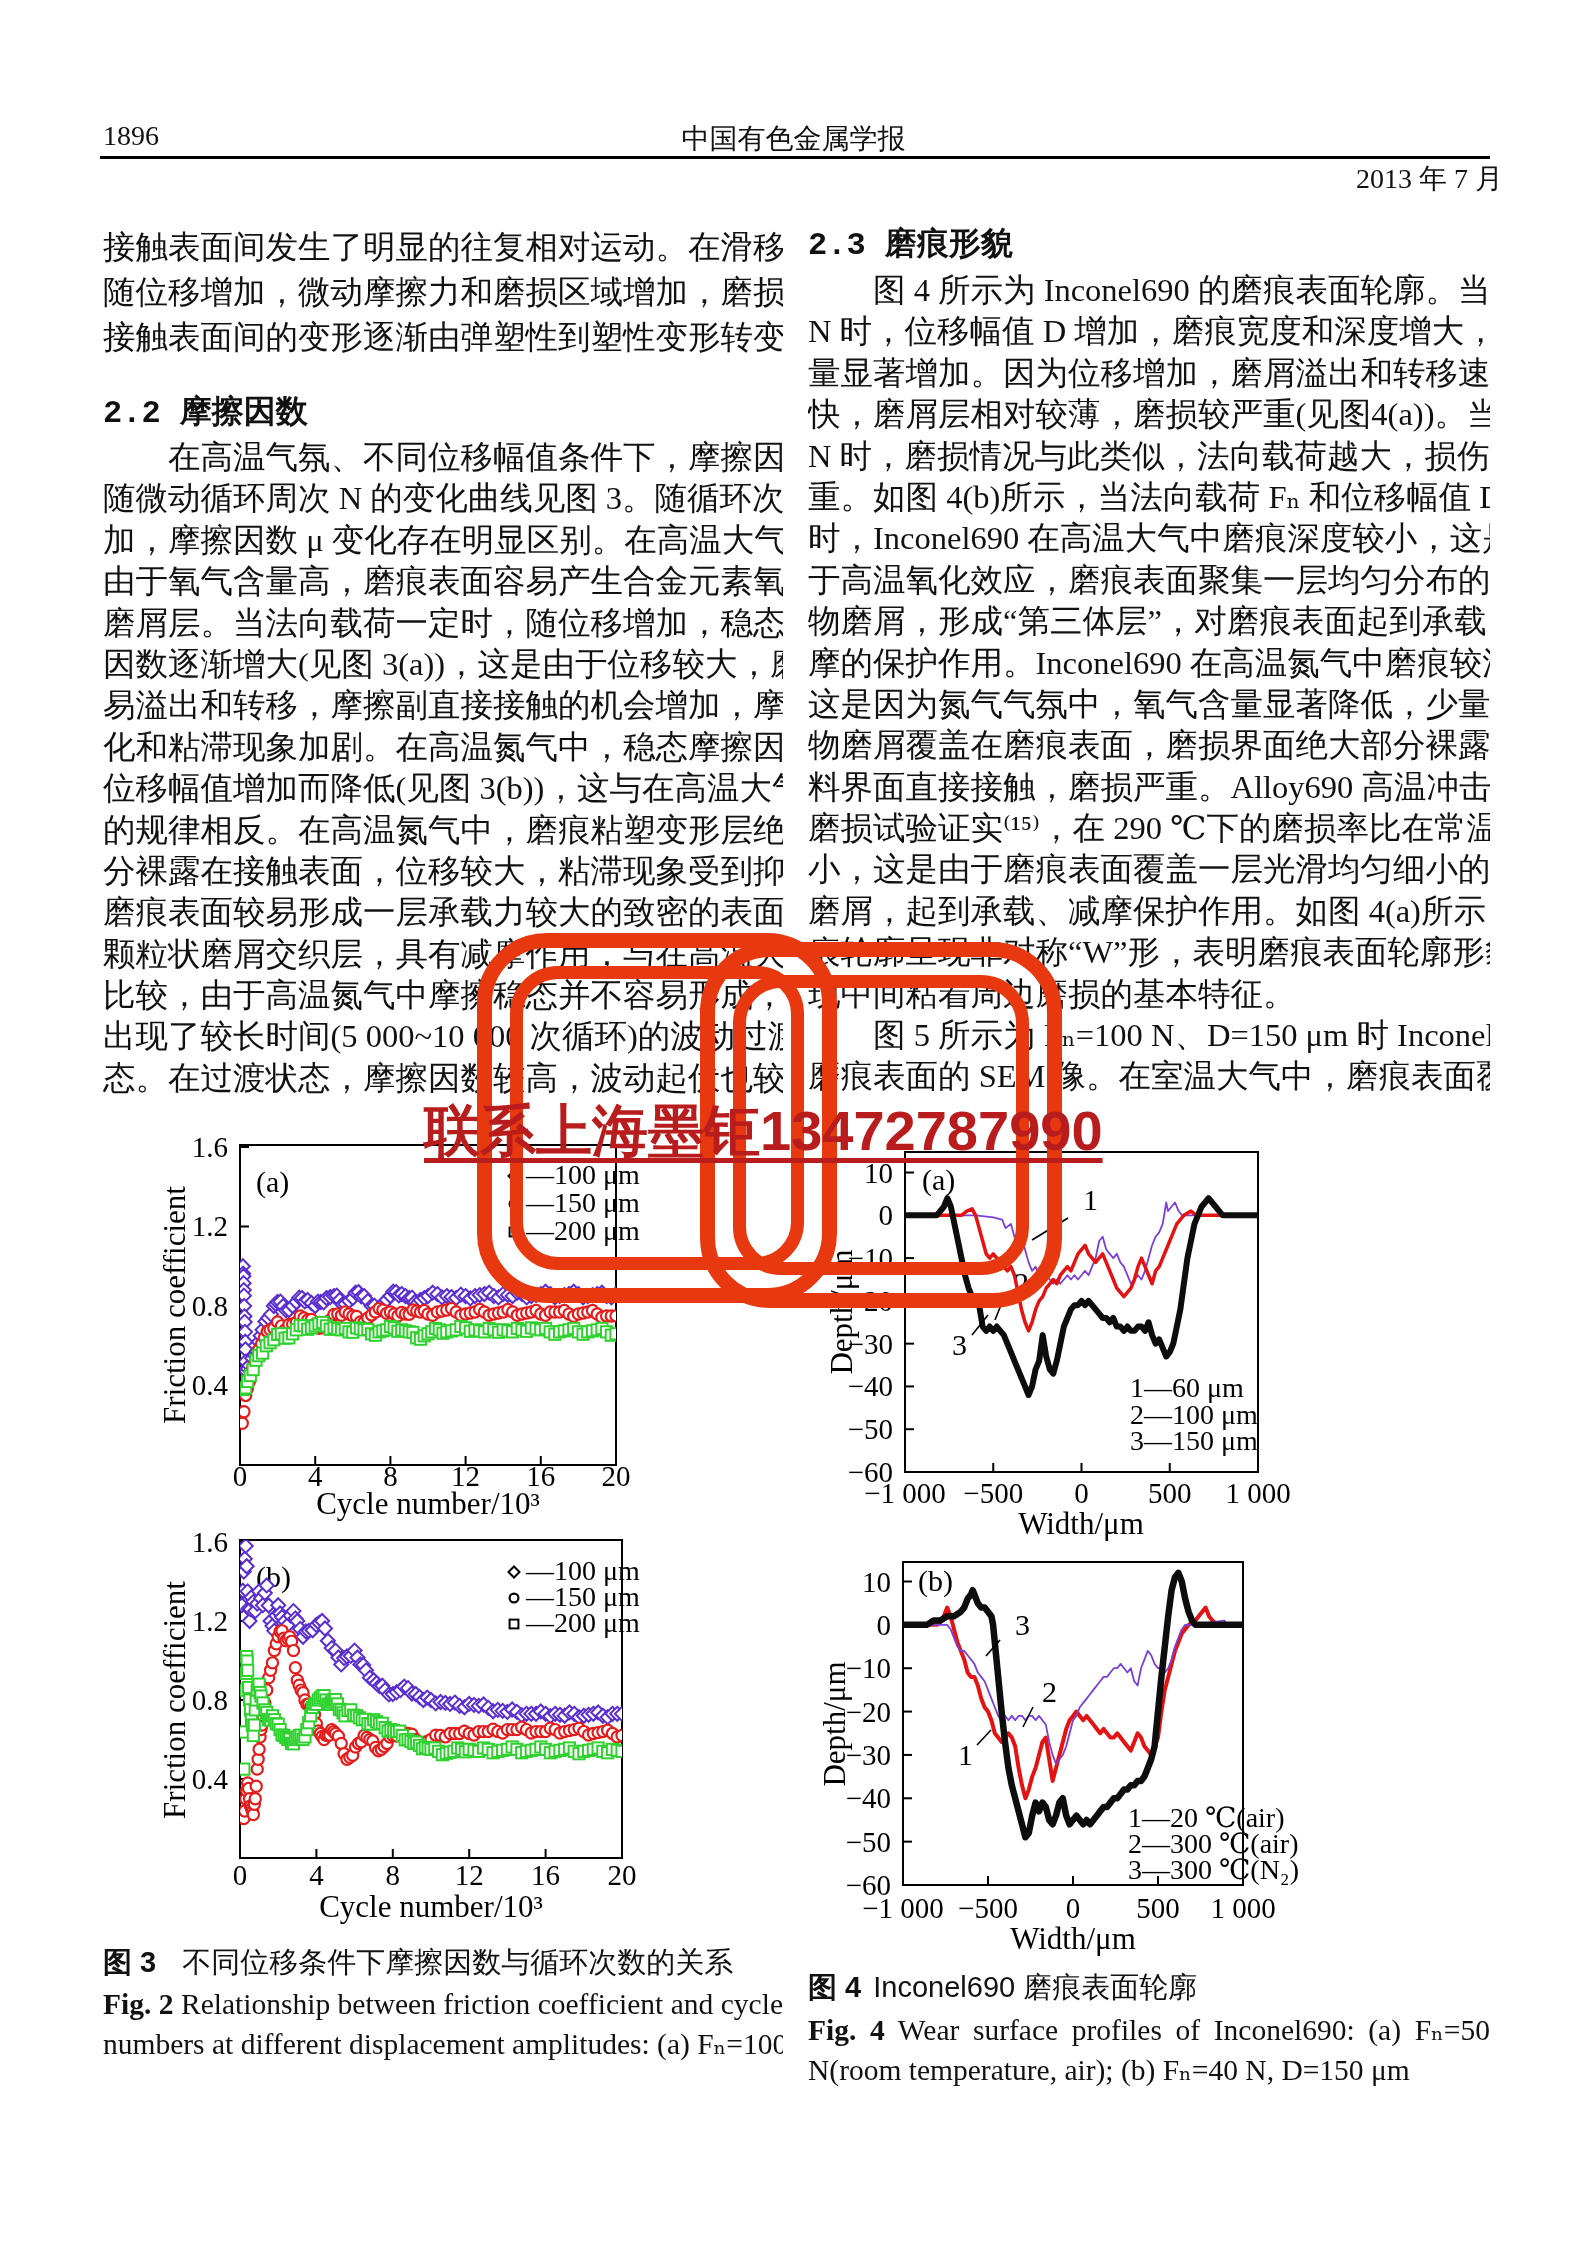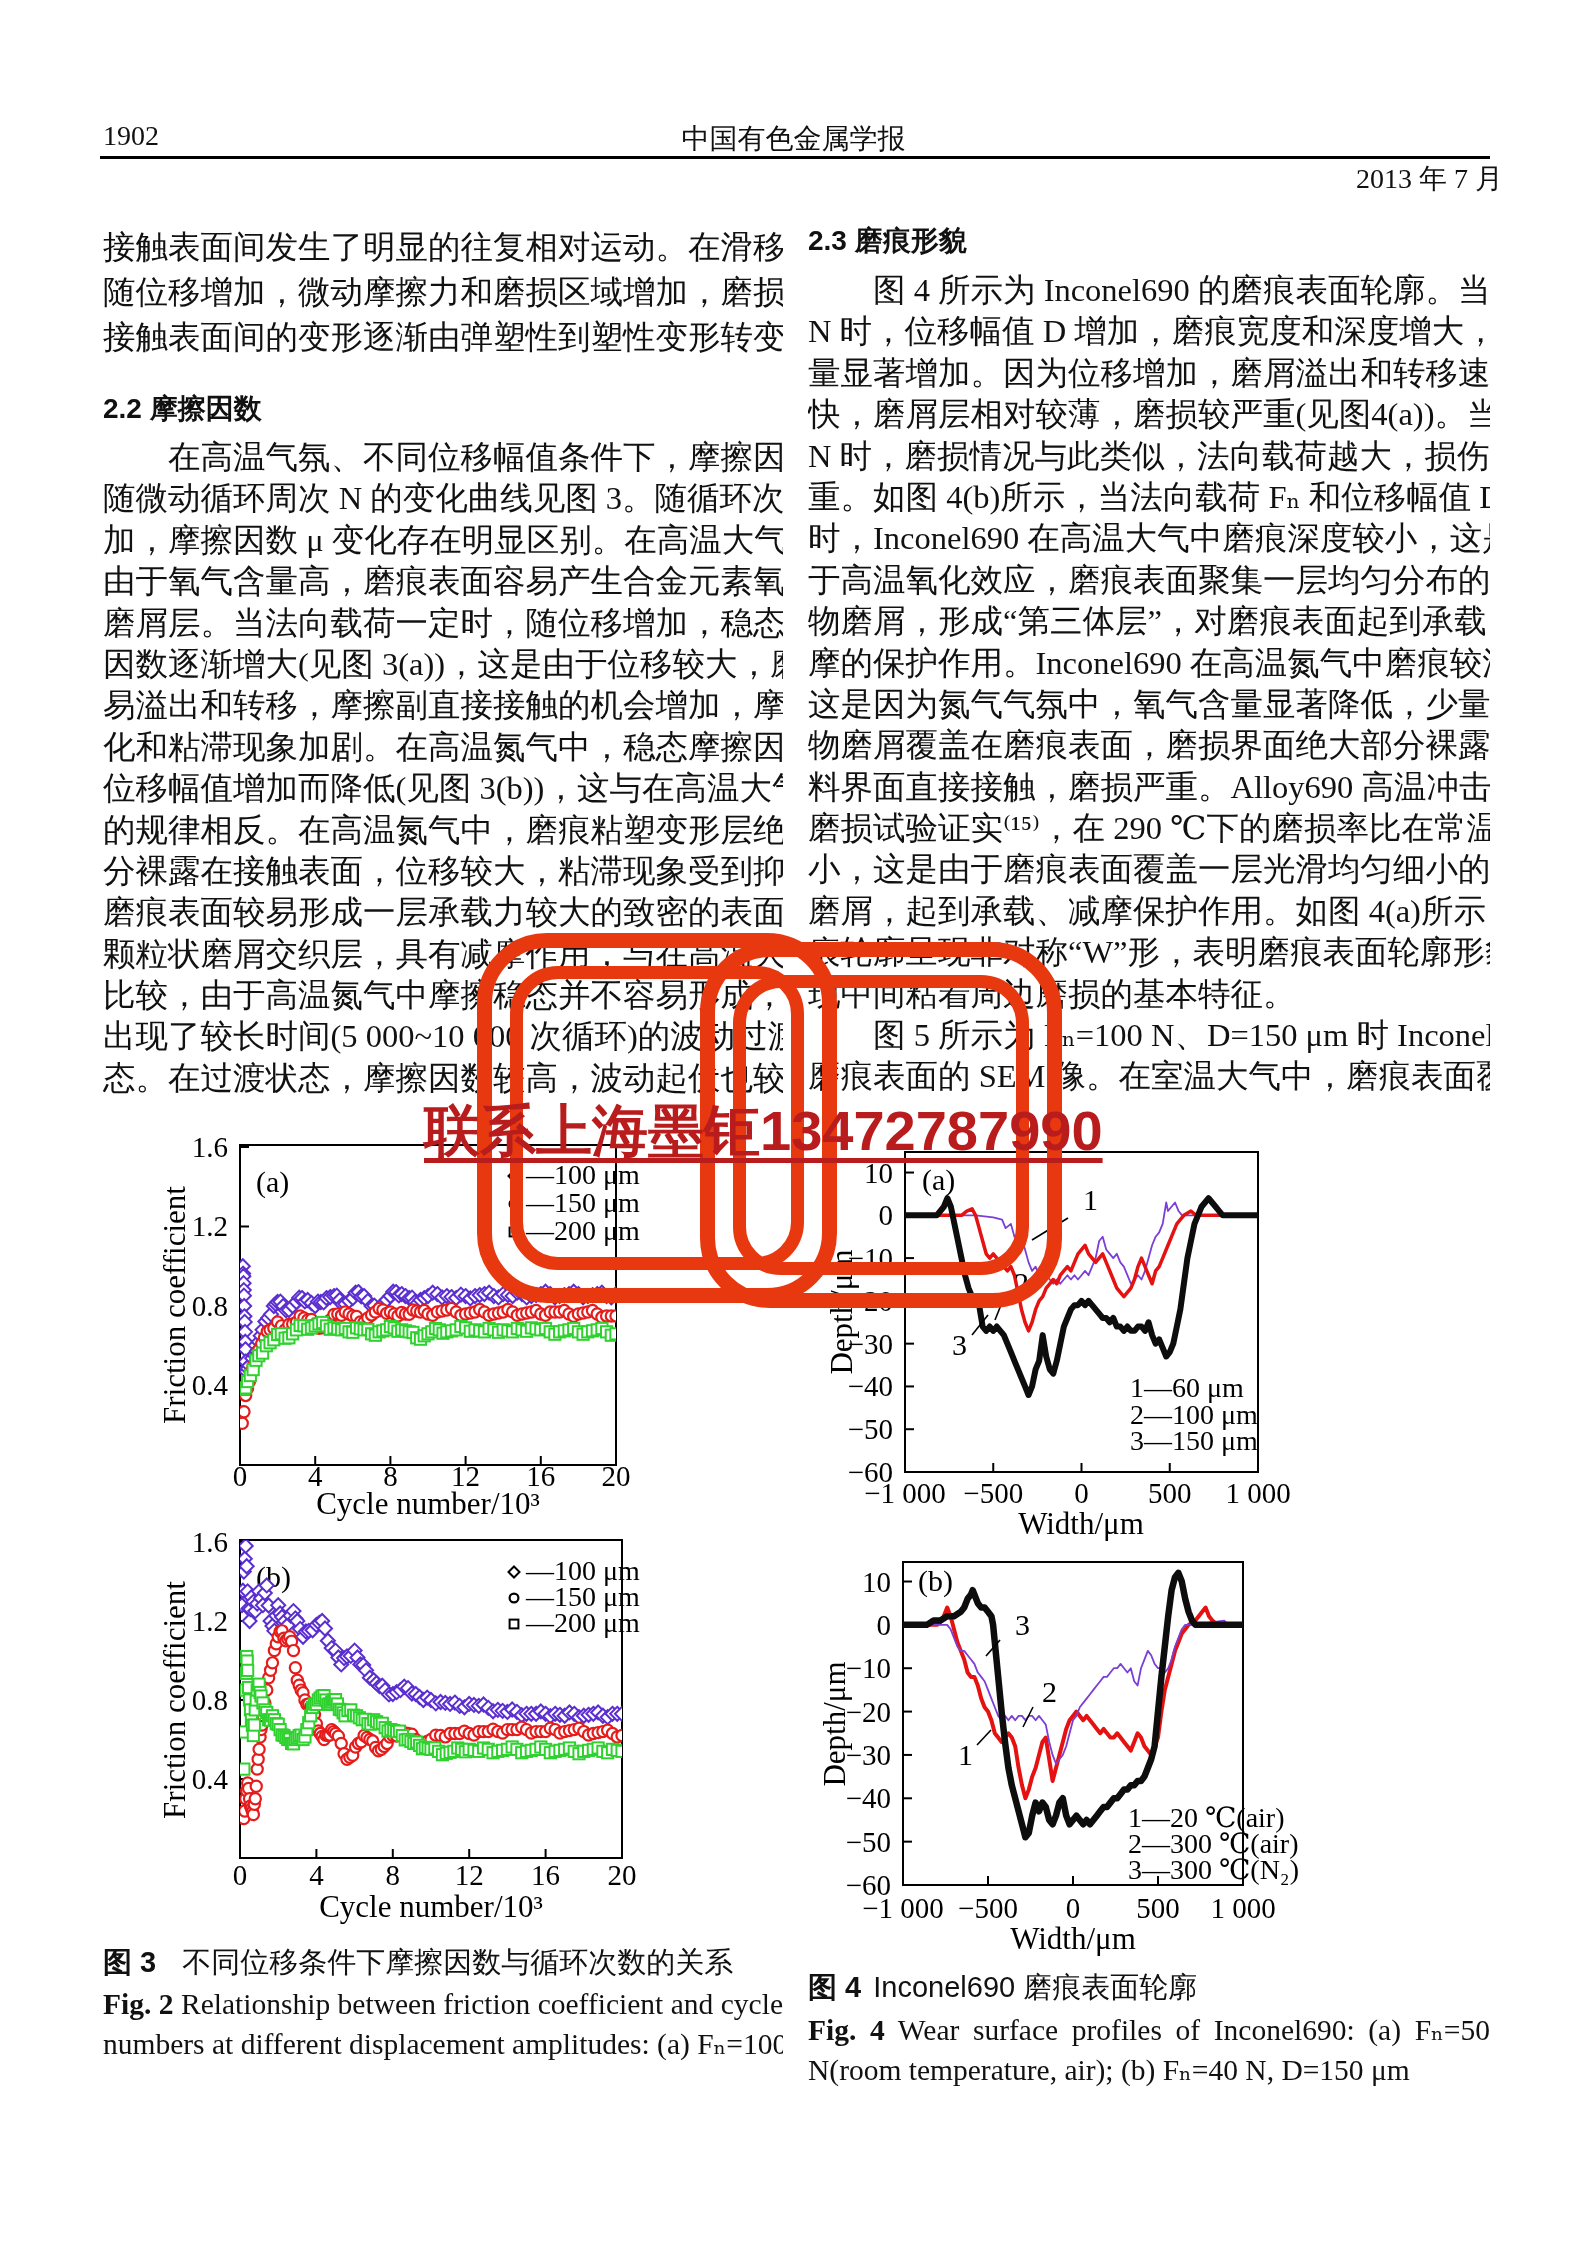--- a/index.html
+++ b/index.html
@@ -6,38 +6,38 @@
   .page{position:relative;width:1587px;height:2245px;background:#fff;overflow:hidden;
         font-family:"Liberation Serif","DejaVu Serif",serif;color:#111;}
   .abs{position:absolute;}
   .hdr{font-size:28px;white-space:nowrap;}
   .rule{position:absolute;left:100px;top:156px;width:1390px;height:3px;background:#000;}
   .col{position:absolute;font-size:32.5px;}
   .tline{text-align:justify;text-align-last:justify;overflow:hidden;white-space:nowrap;}
   .tline.tlast{text-align-last:left;}
   .lh45 .tline{line-height:45px;height:45px;}
   .lh41 .tline{line-height:41.4px;height:41.4px;}
-  .heading{font-family:Liberation Sans, sans-serif;font-weight:700;font-size:28px;white-space:nowrap;}
+  .heading{font-family:Liberation Mono, monospace;font-weight:700;font-size:32px;white-space:nowrap;}
   .capcn{font-family:"Liberation Sans","DejaVu Sans",sans-serif;font-size:29px;white-space:nowrap;}
   .capcn b{font-weight:700;}
   .capen{font-size:29.5px;}
   .capen .tline{line-height:40px;height:40px;}
   .capen b{font-weight:700;}
   svg text{font-family:"Liberation Serif","DejaVu Serif",serif;}
   .wm-rect{position:absolute;border-style:solid;border-color:#e8380f;border-radius:70px;box-sizing:border-box;z-index:40;}
   .wm-text{position:absolute;z-index:45;font-family:"Liberation Sans","DejaVu Sans",sans-serif;
            font-weight:700;font-size:56px;color:#b91c1c;white-space:nowrap;letter-spacing:0px;
            text-decoration:underline;text-decoration-thickness:5px;text-underline-offset:8px;}
 </style>
 </head>
 <body>
 
 <div class="page">
 
-  <div class="abs hdr" style="left:103px;top:120px;">1902</div>
+  <div class="abs hdr" style="left:103px;top:120px;">1896</div>
   <div class="abs hdr" style="left:0;top:120px;width:1587px;text-align:center;">中国有色金属学报</div>
   <div class="abs hdr" style="right:84px;top:120px;margin-top:40px;">2013 年 7 月</div>
   <div class="rule"></div>
 
   <div class="col lh45" style="left:103px;top:225px;width:680px;">
       <div class="tline">接触表面间发生了明显的往复相对运动。在滑移区，</div>
       <div class="tline">随位移增加，微动摩擦力和磨损区域增加，磨损加剧，</div>
       <div class="tline tlast">接触表面间的变形逐渐由弹塑性到塑性变形转变。</div>
     </div>
   <div class="abs heading" style="left:103px;top:390px;">2.2  摩擦因数</div>

